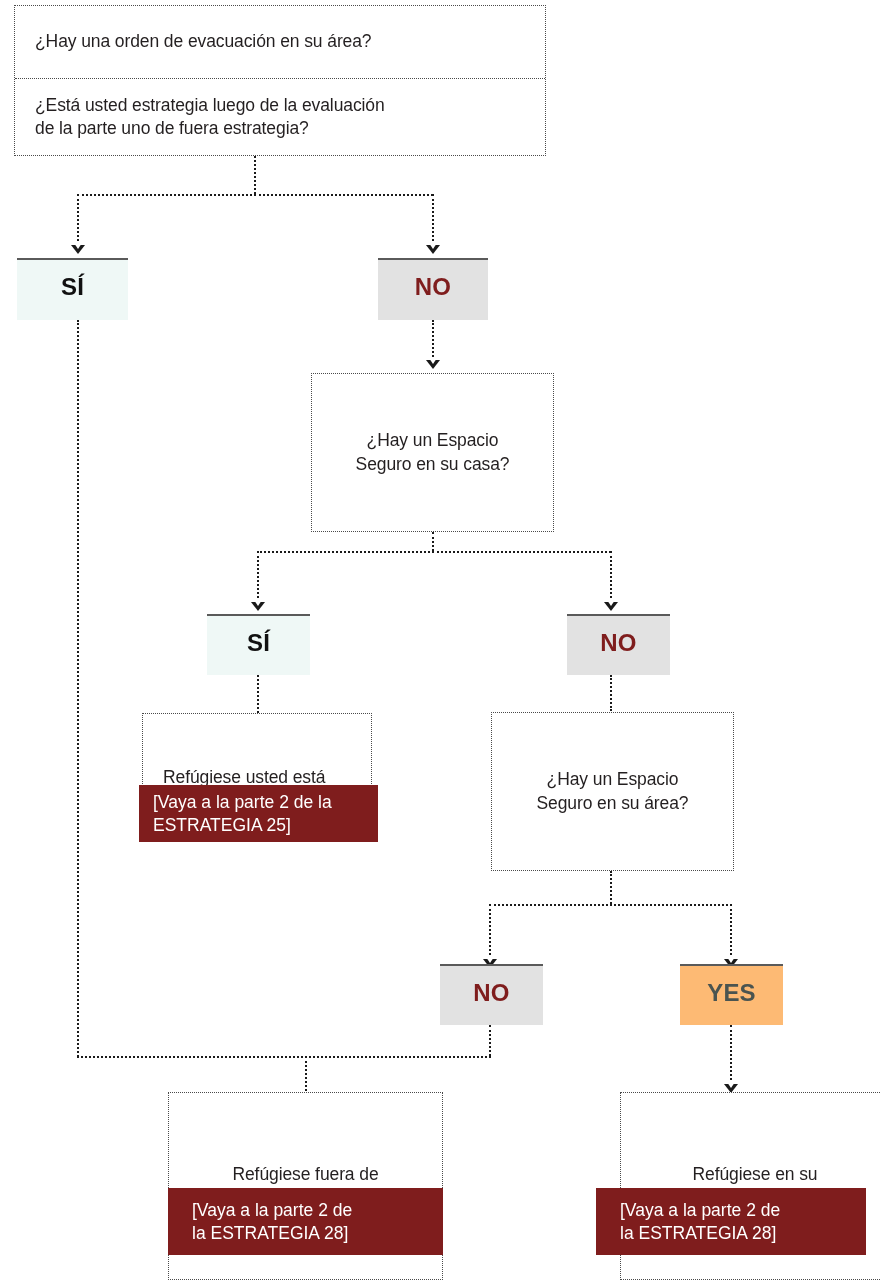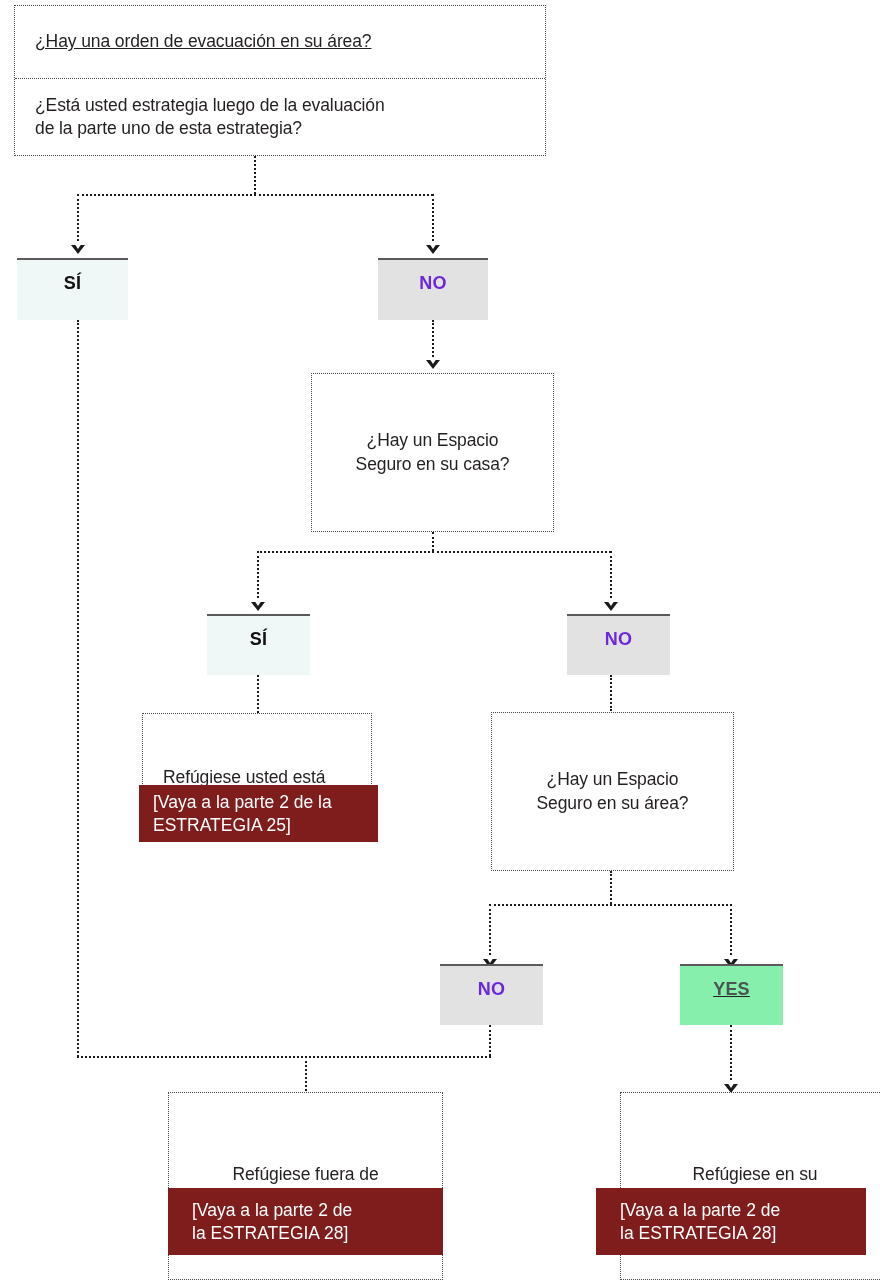--- a/index.html
+++ b/index.html
@@ -53,29 +53,29 @@
   
   .chip {
     border-top: 2px solid #5a5a5a;
     display: flex;
     align-items: flex-start;
     justify-content: center;
     box-sizing: border-box;
   }
   .chip .lbl {
     font-weight: bold;
-    font-size: 18px;
+    font-size: 24px;
     letter-spacing: 0.2px;
     padding-top: 13px;
   }
   .chip-yes  { background: #eff8f6; }
   .chip-yes  .lbl { color: #111111; }
   .chip-no   { background: #e2e2e2; }
-  .chip-no   .lbl { color: #6d28d9; }
-  .chip-yes-en { background: #86efac; text-decoration: underline; }
+  .chip-no   .lbl { color: #7f1d1d; }
+  .chip-yes-en { background: #fdba74; }
   .chip-yes-en .lbl { color: #4a5450; }
 
   
   .band {
     position: absolute;
     background: #7f1d1d;
     color: #ffffff;
     box-sizing: border-box;
     display: flex;
     align-items: center;
@@ -117,27 +117,27 @@
     border-right: 4px solid transparent;
     border-top: 6px solid #ffffff;
   }
 </style>
 </head>
 <body>
 
 <div id="chart">
 
   <div class="node qbox" style="left:14px; top:5px; width:532px; height:151px;">
-    <div class="cell" style="height:73px;text-decoration:underline;">
+    <div class="cell" style="height:73px;">
       <div class="qtext pad-left">¿Hay una orden de evacuación en su área?</div>
     </div>
     <div class="cell divider" style="height:78px;">
       <div class="qtext pad-left">
         <div>¿Está usted estrategia luego de la evaluación</div>
-        <div>de la parte uno de esta estrategia?</div>
+        <div>de la parte uno de fuera estrategia?</div>
       </div>
     </div>
   </div>
 
   <div class="vline" style="left:254px; top:156px; height:38px;"></div>
   <div class="hline" style="left:77px; top:194px; width:179px;"></div>
   <div class="hline" style="left:254px; top:194px; width:179px;"></div>
   <div class="vline" style="left:77px; top:194px; height:51px;"></div>
   <div class="vline" style="left:432px; top:194px; height:51px;"></div>
   <div class="arrow" style="left:71px; top:245px;"></div>

